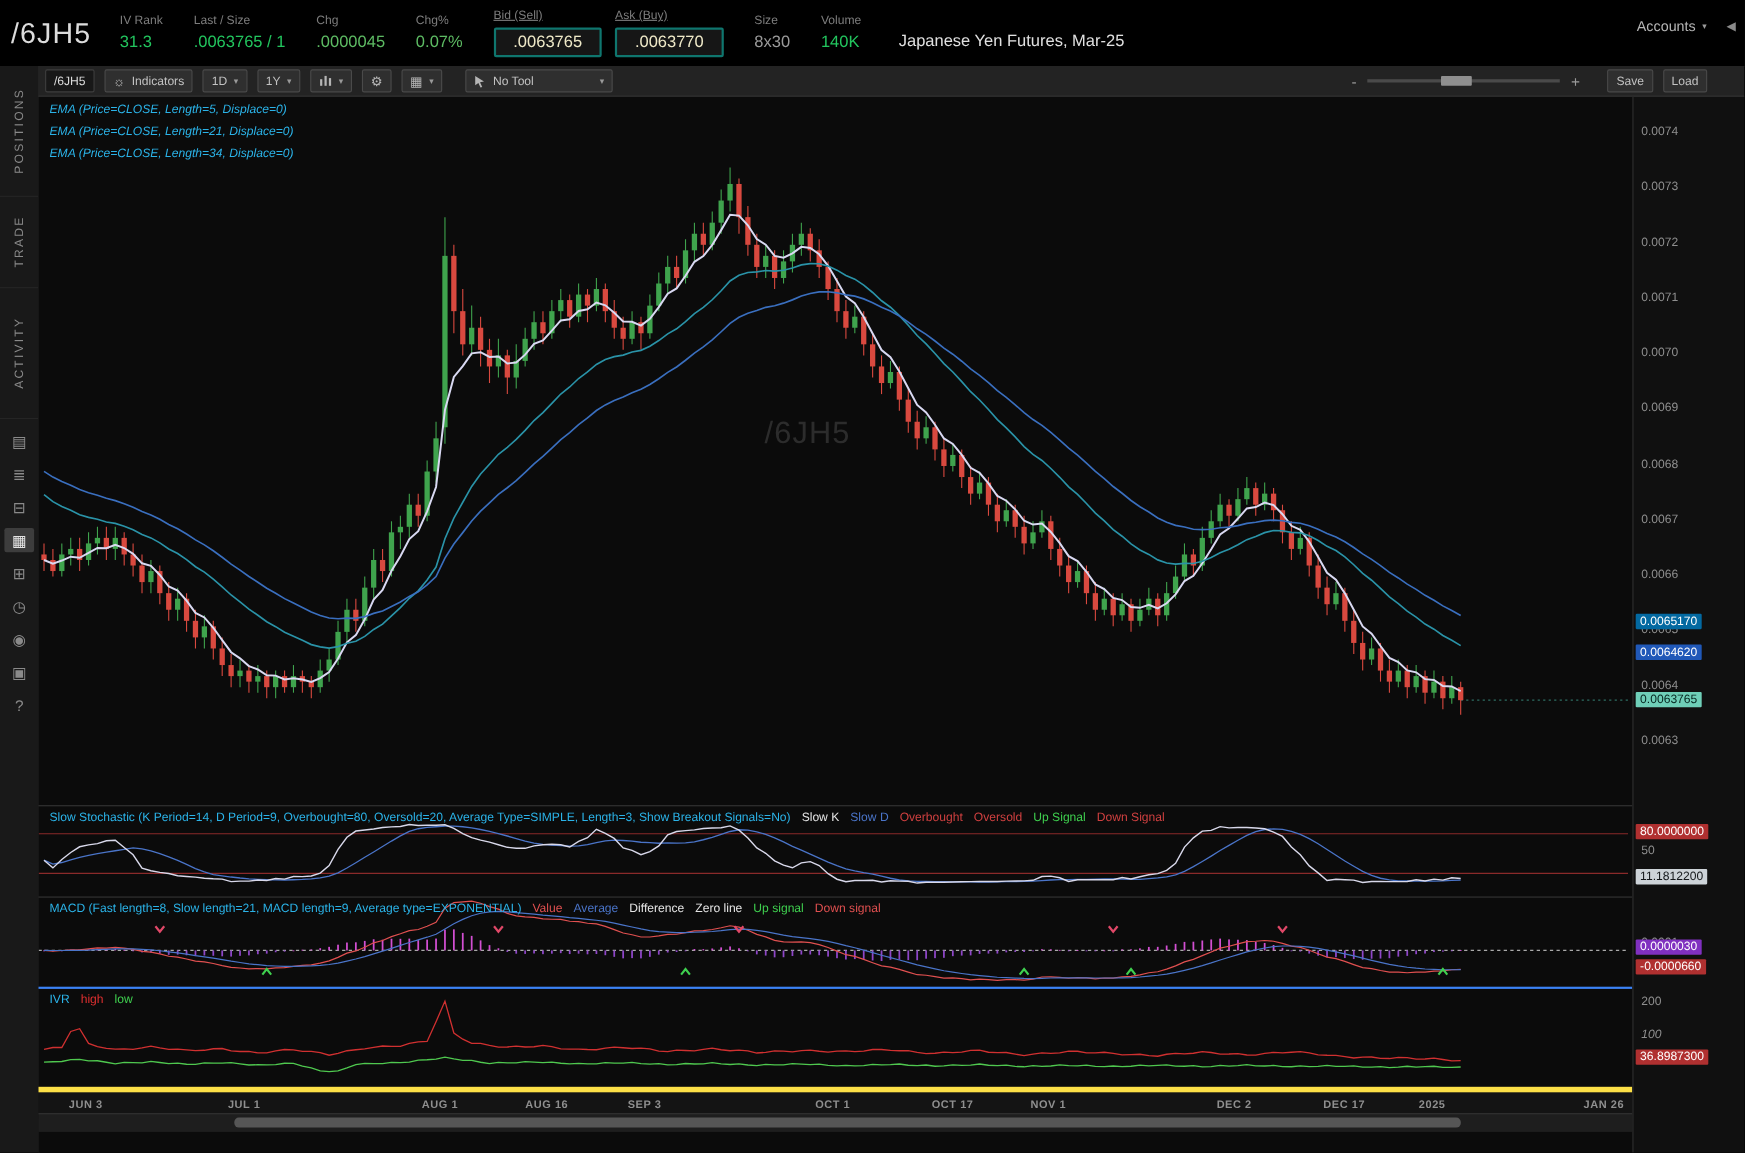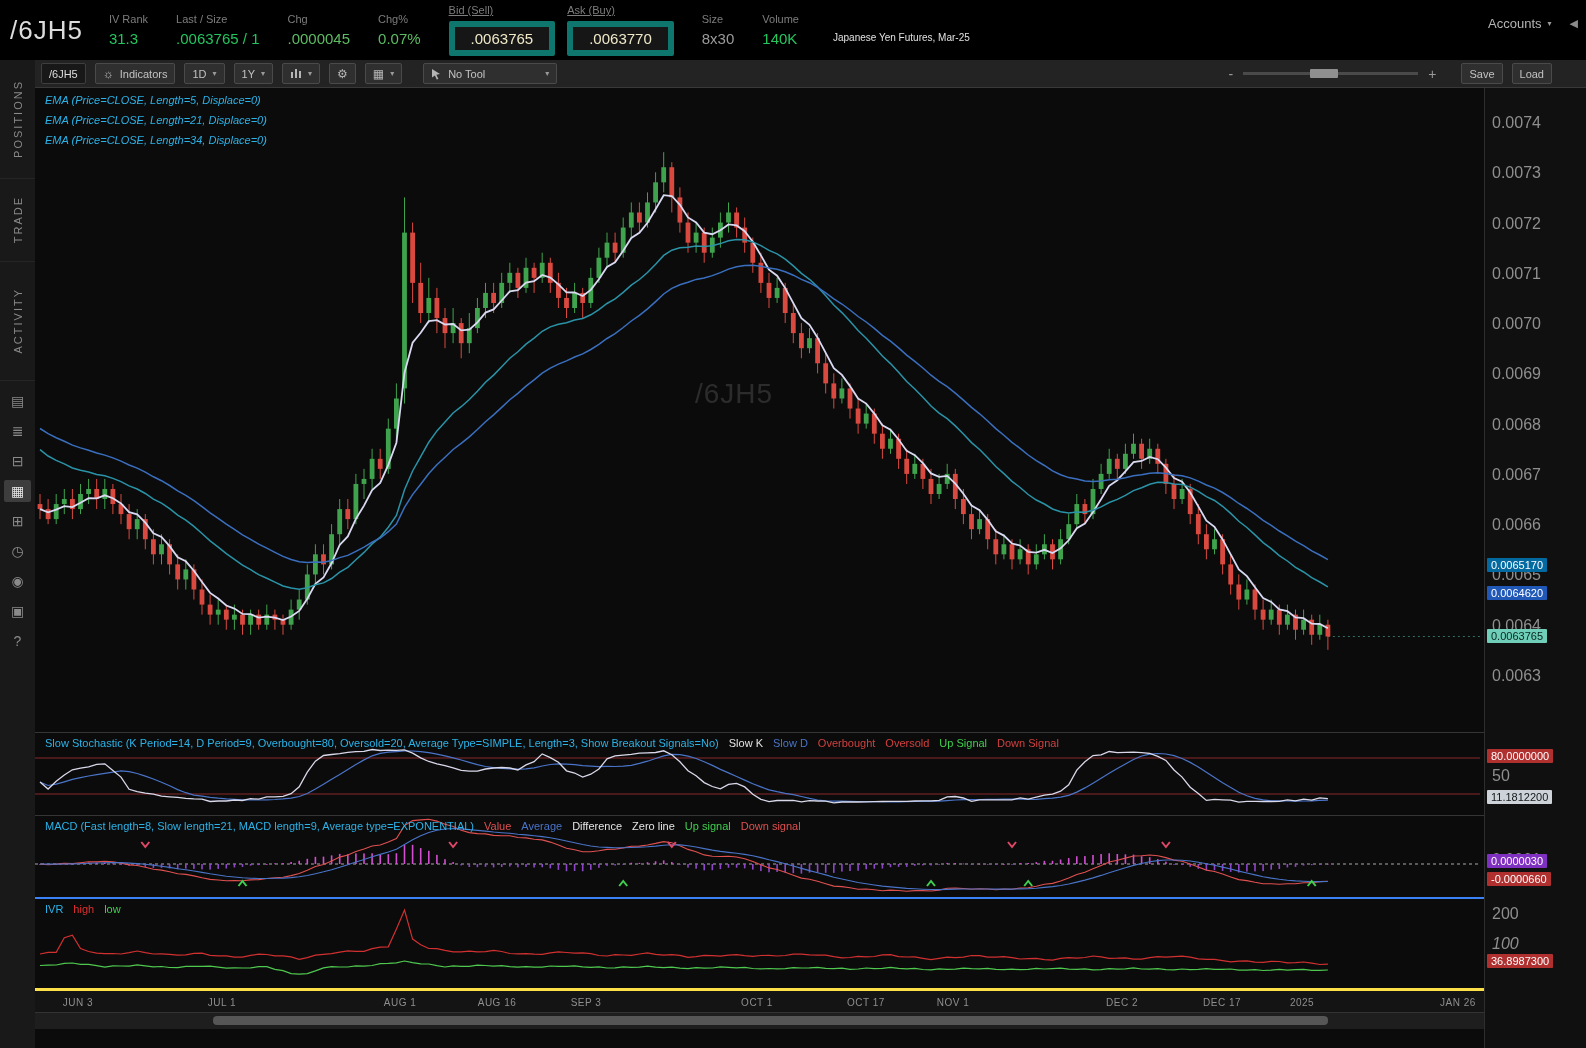--- a/index.html
+++ b/index.html
@@ -8,22 +8,22 @@
   
   .hdr{position:absolute;left:0;top:0;width:1586px;height:60px;background:#000;border-bottom:1px solid #2a2a2a;
        display:flex;align-items:center;}
   .hdr .sym{font-size:26px;color:#dcdcdc;margin:0 26px 0 10px;letter-spacing:1px;}
   .hf{display:flex;flex-direction:column;align-items:flex-start;margin-right:28px;}
   .hf .lab{font-size:11px;color:#7d7d7d;margin-bottom:5px;}
   .hf .lab.u{text-decoration:underline;}
   .hf .val{font-size:15px;color:#22c55e;white-space:nowrap;}
   .hf .val.pos{color:#5dbb63;}
   .hf.boxed{margin-right:12px;}
-  .qbox{border:6px solid #0f766e;background:#161616;padding:3px 16px;font-size:15px;color:#efe9c8;border-radius:2px;}
-  .instr{font-size:10px;color:#e0e0e0;margin:14px 0 0 6px;white-space:nowrap;}
+  .qbox{border:2px solid #0f766e;background:#161616;padding:3px 16px;font-size:15px;color:#efe9c8;border-radius:2px;}
+  .instr{font-size:15px;color:#e0e0e0;margin:14px 0 0 6px;white-space:nowrap;}
   .hsp{flex:1;}
   .accounts{display:flex;align-items:center;gap:6px;color:#b5b5b5;font-size:13px;margin-right:18px;margin-top:-14px;}
   .collapse{color:#8a8a8a;font-size:11px;margin-right:8px;margin-top:-14px;}
   
   .sidebar{position:absolute;left:0;top:60px;width:35px;bottom:0;background:#191919;border-right:1px solid #2c2c2c;}
   .vtab{display:flex;align-items:center;justify-content:center;border-bottom:1px solid #252525;cursor:default;}
   .vtab span{writing-mode:vertical-rl;transform:rotate(180deg);font-size:11px;letter-spacing:2px;color:#8a8a8a;}
   .vtab.t1{height:118px;} .vtab.t2{height:82px;} .vtab.t3{height:118px;}
   .sicons{position:absolute;top:330px;left:0;width:35px;display:flex;flex-direction:column;align-items:center;gap:8px;}
   .sicon{width:27px;height:22px;display:flex;align-items:center;justify-content:center;color:#8a8a8a;font-size:14px;border-radius:2px;}
@@ -40,33 +40,33 @@
   .zoom{display:flex;align-items:center;gap:10px;color:#9a9a9a;font-size:14px;margin-right:16px;}
   .ztrack{position:relative;width:175px;height:3px;background:#4a4a4a;}
   .zthumb{position:absolute;left:38%;top:-3px;width:28px;height:9px;background:#8f8f8f;border-radius:1px;}
   
   .chart{position:absolute;left:35px;top:88px;width:1449px;height:960px;background:#0b0b0b;}
   .panel{position:absolute;left:0;width:1449px;overflow:hidden;}
   .p-price{top:0;height:644px;}
   .p-stoch{top:644px;height:83px;border-top:1px solid #353535;}
   .p-macd{top:727px;height:82px;border-top:1px solid #353535;}
   .p-ivr{top:809px;height:91px;border-top:2px solid #3b82f6;}
-  .taxis{position:absolute;left:0;top:900px;width:1449px;height:24px;border-top:3px solid #fde047;background:#141414;}
+  .taxis{position:absolute;left:0;top:900px;width:1449px;height:24px;border-top:5px solid #fde047;background:#141414;font-weight:bold;}
   .tlab{position:absolute;top:6px;font-size:10px;color:#8f8f8f;transform:translateX(-50%);letter-spacing:.5px;white-space:nowrap;}
   .hscroll{position:absolute;left:0;top:924px;width:1449px;height:16px;background:#1e1e1e;border-top:1px solid #333;}
   .hthumb{position:absolute;left:178px;top:3px;width:1115px;height:9px;background:#565656;border-radius:4px;}
   .panel svg{position:absolute;left:0;top:0;}
   .legend{position:absolute;top:4px;left:10px;font-size:11px;white-space:nowrap;z-index:3;}
   .legend .lseg{margin-right:10px;}
   .legend.stack .lseg{display:block;margin:0 0 8px 0;font-style:italic;}
   .legend.stack{top:6px;}
   .watermark{position:absolute;left:660px;top:290px;font-size:28px;color:#474747;opacity:.55;z-index:1;letter-spacing:1px;}
   
   .raxis{position:absolute;left:1484px;top:88px;width:102px;height:960px;background:#101010;border-left:1px solid #2e2e2e;}
-  .tick{position:absolute;left:7px;font-size:16px;color:#8f8f8f;white-space:nowrap;}
+  .tick{position:absolute;left:7px;font-size:11px;color:#8f8f8f;white-space:nowrap;}
   .badge{position:absolute;left:2px;font-size:11px;padding:1px 4px;border-radius:1px;white-space:nowrap;}
 </style>
 </head>
 <body>
 
 <div class="app">
 
   <div class="hdr">
     <div class="sym">/6JH5</div>
 

